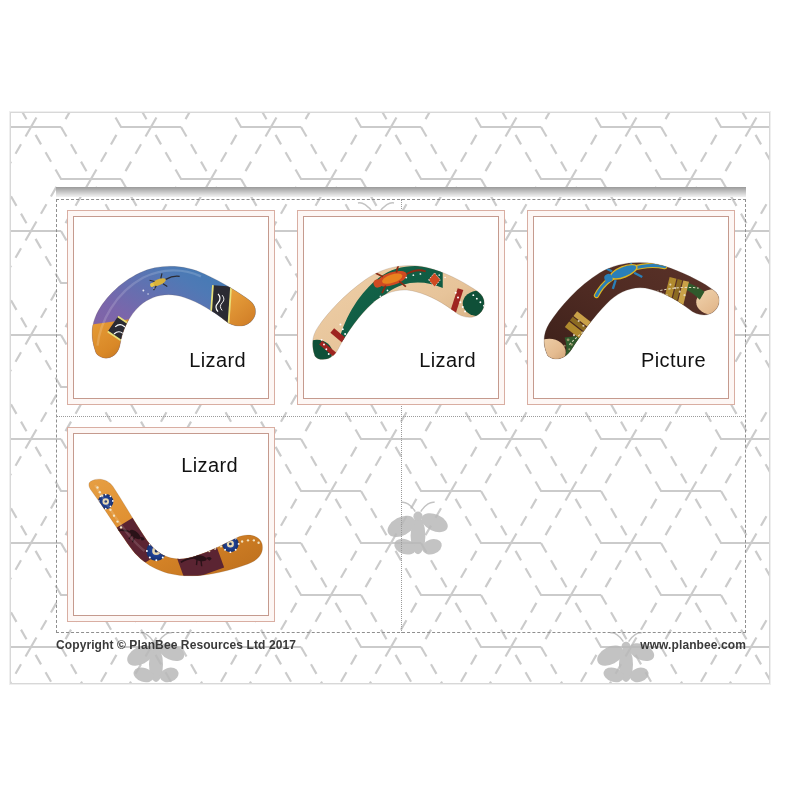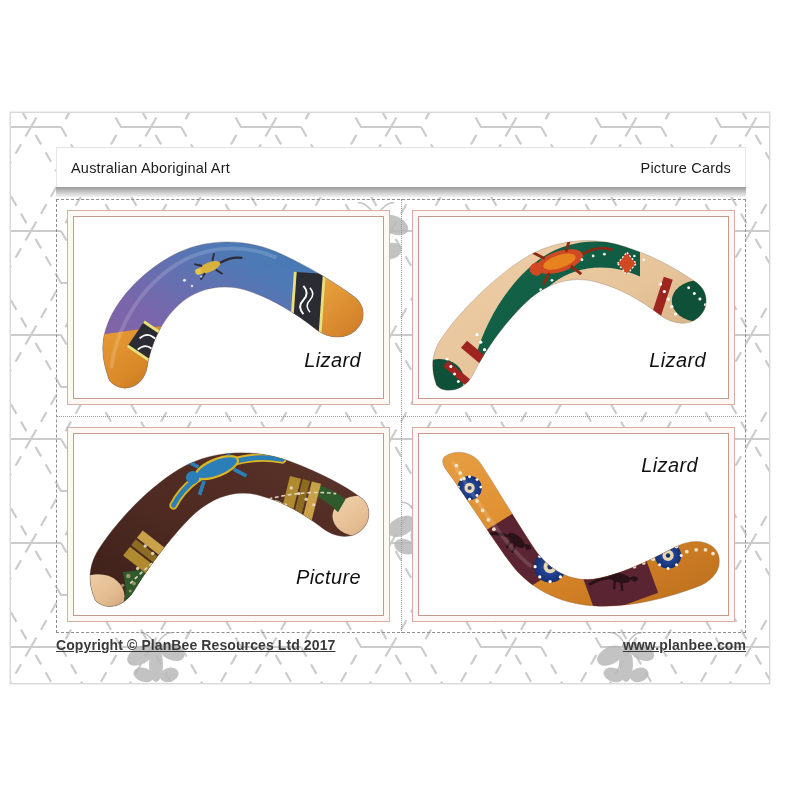--- a/index.html
+++ b/index.html
@@ -112,24 +112,23 @@
   }
 
   
   #cards {
     position: absolute;
     left: 45px;
     top: 86px;
     width: 690px;
     height: 434px;
     display: grid;
-    grid-template-columns: 1fr 1fr;
+    grid-template-columns: 1fr 1fr 1fr;
     grid-template-rows: 1fr 1fr;
     z-index: 5;
-    font-style: italic;
   }
   .card {
     position: relative;
     padding: 11px;
   }
   .card-frame {
     position: relative;
     width: 100%;
     height: 100%;
     background: #fdf7f5;
@@ -172,25 +171,24 @@
     width: 690px;
     height: 16px;
     display: flex;
     align-items: center;
     justify-content: space-between;
     z-index: 6;
   }
   .ftr-text {
     font-family: "Liberation Sans", sans-serif;
     font-weight: bold;
-    font-size: 14px;
+    font-size: 12px;
     color: #3a3a3a;
     white-space: nowrap;
     letter-spacing: .1px;
-    text-decoration: underline;
   }
 </style>
 </head>
 <body>
 
 <div id="stage">
 
   <div id="page">
 
     <svg id="watermark" viewBox="0 0 860 650" preserveAspectRatio="none">
@@ -398,24 +396,20 @@
         <ellipse cx="22" cy="30" rx="16" ry="10" transform="rotate(-28 22 30)"></ellipse>
         <ellipse cx="58" cy="26" rx="15" ry="9" transform="rotate(24 58 26)"></ellipse>
         <ellipse cx="26" cy="52" rx="12" ry="8" transform="rotate(18 26 52)"></ellipse>
         <ellipse cx="55" cy="52" rx="11" ry="8" transform="rotate(-18 55 52)"></ellipse>
         <circle cx="40" cy="19" r="5"></circle>
         <path d="M37,14 C32,6 26,3 22,4" stroke="#b9b9b9" stroke-width="1.6" fill="none"></path>
         <path d="M43,14 C48,6 54,3 58,4" stroke="#b9b9b9" stroke-width="1.6" fill="none"></path>
       </g>
     </svg>
 
-    <div id="header">
-      <span class="hdr-text">Australian Aboriginal Art</span>
-      <span class="hdr-text">Picture Cards</span>
-    </div>
     <div id="header-shadow"></div>
 
     <div id="cutarea"></div>
     <div class="cutline-v" style="left:390px;"></div>
     <div class="cutline-h" style="top:303px;"></div>
 
     <div id="cards">
 
       <div class="card">
         <div class="card-frame">

